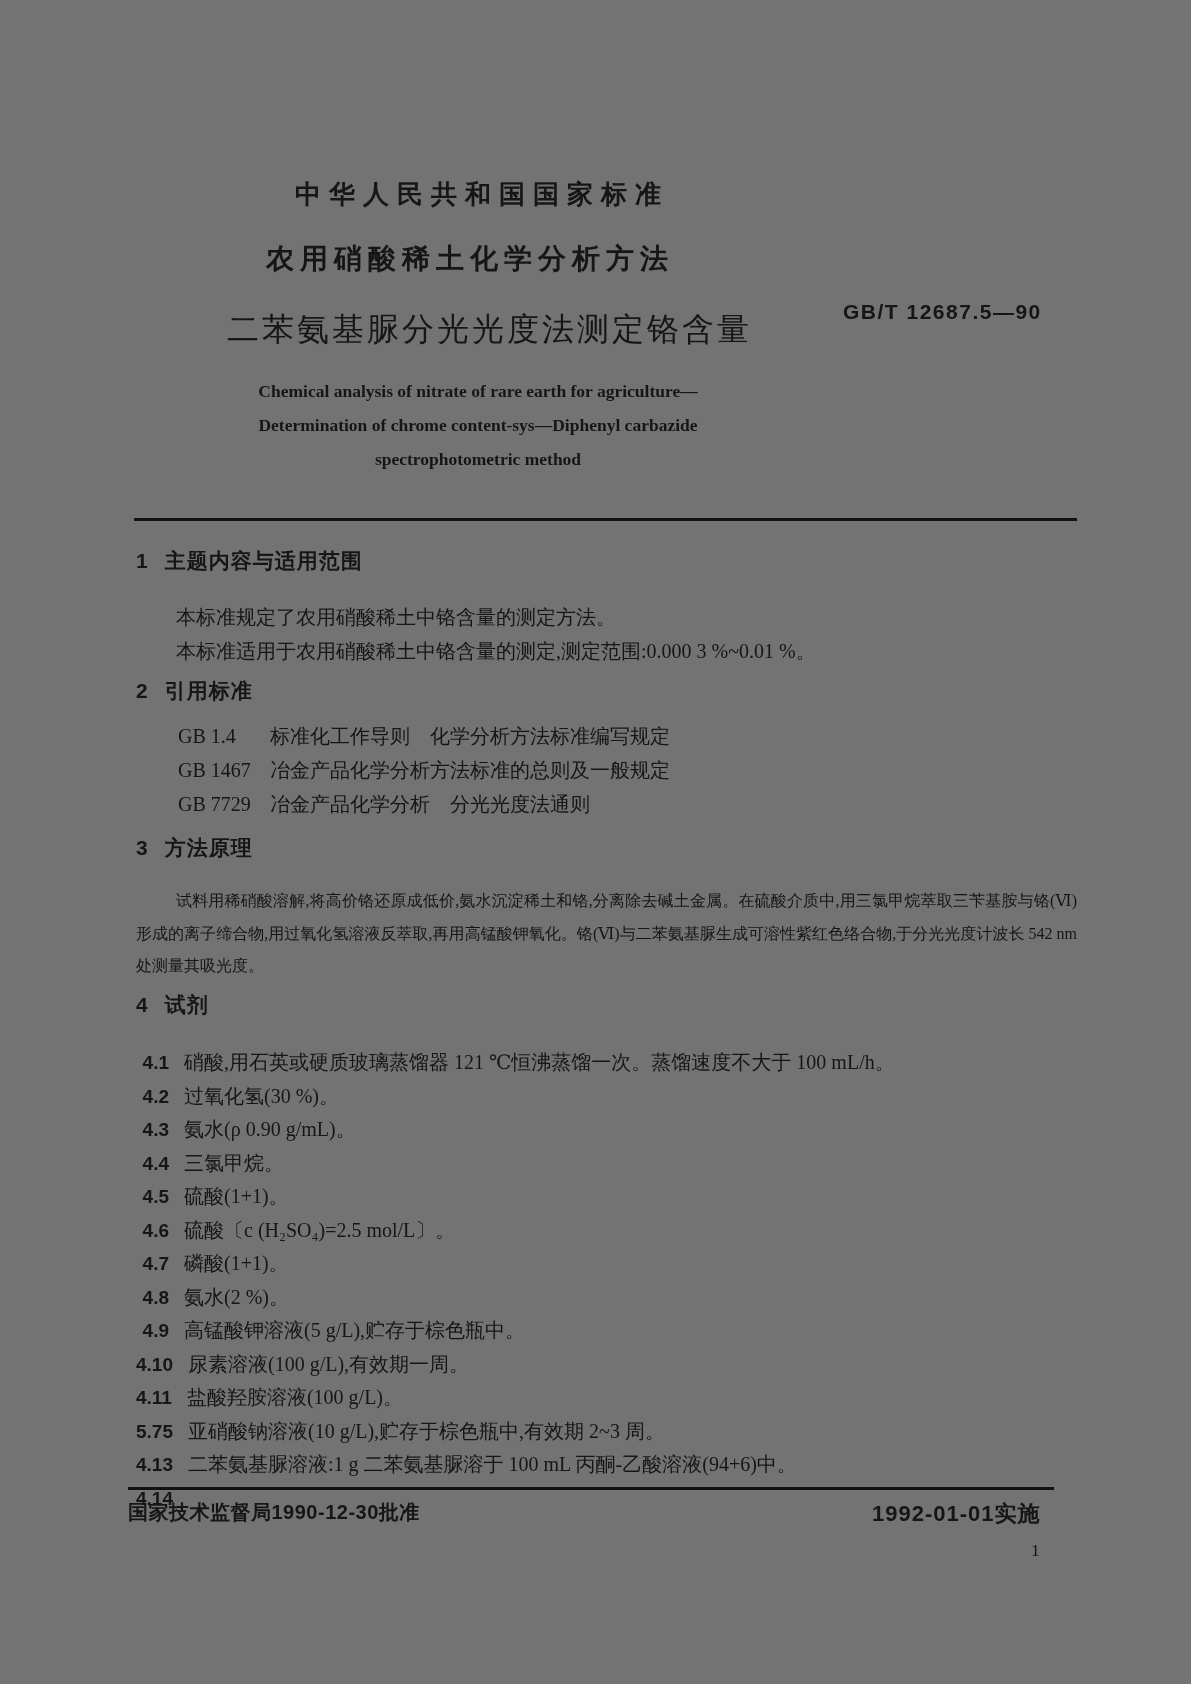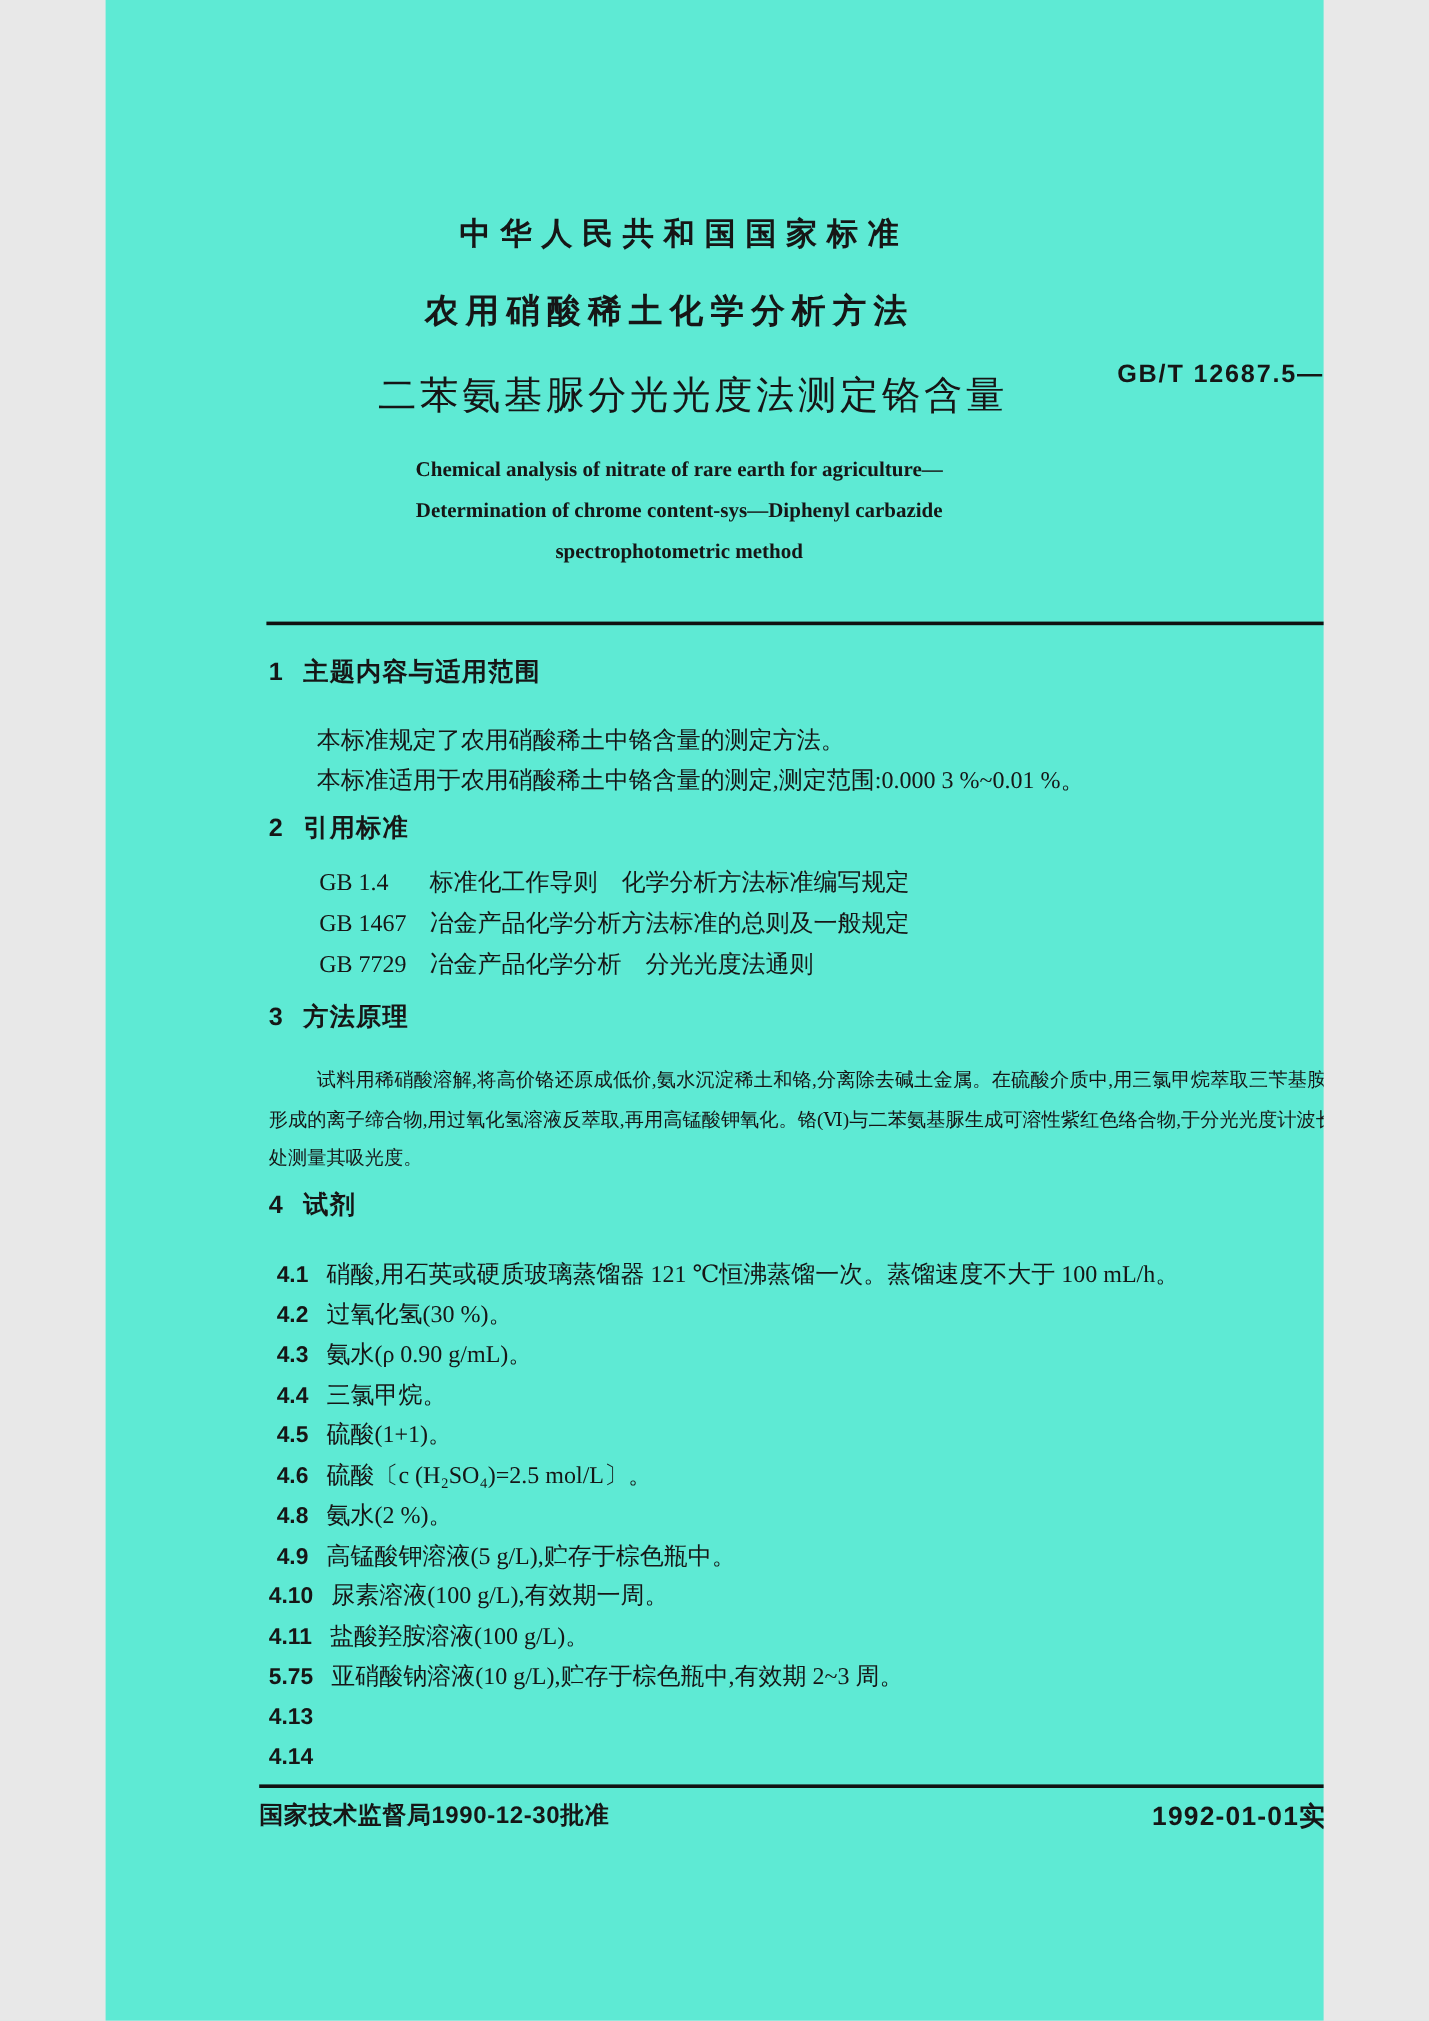--- a/index.html
+++ b/index.html
@@ -1,19 +1,19 @@
 <!DOCTYPE html>
 <html><head>
 <meta charset="utf-8">
 <style>
   * { margin:0; padding:0; box-sizing:border-box; }
   html,body { background:#e8e8e8; }
   .page {
-    position:relative; width:1015px; height:1684px;
-    background:#5eead4; color:#161616;
+    position:relative; width:1191px; height:1684px;
+    background:#737373; color:#161616;
     font-family:"Liberation Serif","DejaVu Serif",serif;
     overflow:hidden; margin:0 auto;
   }
   .doc-header {
     position:absolute; left:295px; top:177px;
     font-family:"Liberation Sans","DejaVu Sans",sans-serif;
     font-weight:bold; font-size:26px; letter-spacing:8px; white-space:nowrap;
   }
   .cn-title-1 {
     position:absolute; left:266px; top:240px;
@@ -159,20 +159,24 @@
       </div>
       <div class="reagent">
         <span class="rnum">4.5</span>
         <span class="rtxt">硫酸(1+1)。</span>
       </div>
       <div class="reagent">
         <span class="rnum">4.6</span>
         <span class="rtxt">硫酸〔c (H₂SO₄)=2.5 mol/L〕。</span>
       </div>
       <div class="reagent">
+        <span class="rnum">4.7</span>
+        <span class="rtxt">磷酸(1+1)。</span>
+      </div>
+      <div class="reagent">
         <span class="rnum">4.8</span>
         <span class="rtxt">氨水(2 %)。</span>
       </div>
       <div class="reagent">
         <span class="rnum">4.9</span>
         <span class="rtxt">高锰酸钾溶液(5 g/L),贮存于棕色瓶中。</span>
       </div>
       <div class="reagent">
         <span class="rnum">4.10</span>
         <span class="rtxt">尿素溶液(100 g/L),有效期一周。</span>
@@ -180,20 +184,21 @@
       <div class="reagent">
         <span class="rnum">4.11</span>
         <span class="rtxt">盐酸羟胺溶液(100 g/L)。</span>
       </div>
       <div class="reagent">
         <span class="rnum">5.75</span>
         <span class="rtxt">亚硝酸钠溶液(10 g/L),贮存于棕色瓶中,有效期 2~3 周。</span>
       </div>
       <div class="reagent">
         <span class="rnum">4.13</span>
+        <span class="rtxt">二苯氨基脲溶液:1 g 二苯氨基脲溶于 100 mL 丙酮-乙酸溶液(94+6)中。</span>
       </div>
       <div class="reagent">
         <span class="rnum">4.14</span>
       </div>
     </div>
   </div>
 
   <div class="footer-rule"></div>
   <div class="footer-left">国家技术监督局1990-12-30批准</div>
   <div class="footer-right">1992-01-01实施</div>

